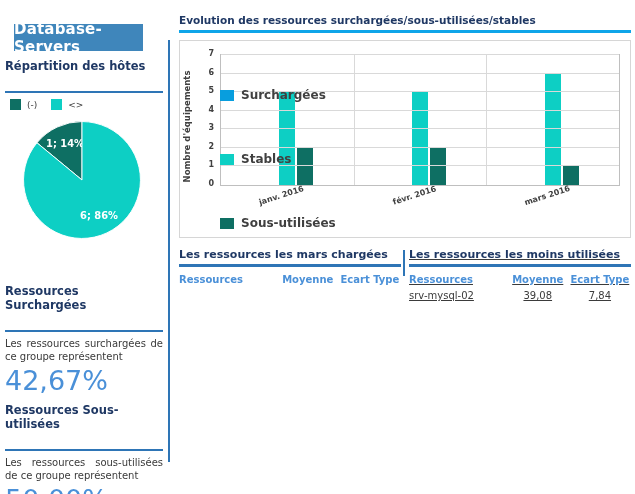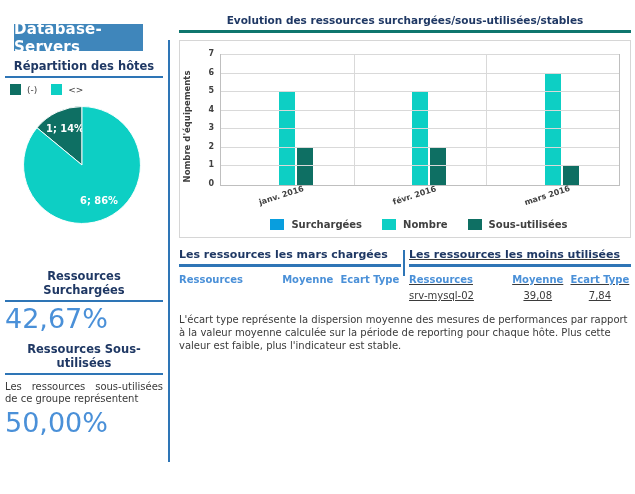--- a/index.html
+++ b/index.html
@@ -5,47 +5,47 @@
   html,body{margin:0;padding:0;background:#fff;}
   .page{position:relative;width:635px;height:494px;background:#fff;overflow:hidden;
         font-family:"DejaVu Sans","Liberation Sans",sans-serif;color:#3b3b3b;}
   
   .sidebar{position:absolute;left:0;top:0;width:168px;}
   .main-divider{position:absolute;left:168px;top:40px;width:2px;height:422px;background:#2e75b6;}
   .title-bar{margin:24px 0 0 14px;width:129px;height:27px;background:#3f86bb;color:#fff;
              font-size:15px;font-weight:bold;display:flex;align-items:center;justify-content:flex-start;
              letter-spacing:.2px;}
   .side-head{margin:8px 0 0 5px;width:158px;font-size:11.5px;font-weight:bold;color:#1f3864;
-             padding-bottom:3px;border-bottom:2px solid #2e75b6;text-align:center;}
+             padding-bottom:18px;border-bottom:2px solid #2e75b6;}
   .pie-legend{margin:6px 0 0 10px;display:flex;align-items:center;gap:14px;font-size:9px;color:#3b3b3b;}
   .pie-legend .item{display:flex;align-items:center;gap:6px;}
   .sq{width:11px;height:11px;display:inline-block;}
   .pie-wrap{margin:4px 0 0 16px;width:132px;height:132px;}
   .side-par{margin:6px 0 0 5px;width:158px;font-size:10px;line-height:1.28;text-align:justify;color:#3a3a3a;}
   .big-pct{margin:2px 0 0 5px;font-size:27px;color:#4a90d8;line-height:1.1;}
   .mt38{margin-top:38px;}
   .mt8{margin-top:8px;}
   
   .main{position:absolute;left:179px;top:14px;width:452px;}
   .chart-title{font-size:10.5px;font-weight:bold;color:#1f3864;padding-bottom:4px;
-               border-bottom:3px solid #0f766e;text-align:center;}
+               border-bottom:3px solid #0ea5e9;}
   .chart-box{position:relative;margin-top:7px;width:450px;height:196px;border:1px solid #d6d6d6;background:#fff;}
   .y-title{position:absolute;left:2px;top:158px;width:145px;text-align:center;font-size:8.5px;
            font-weight:bold;color:#404040;transform:rotate(-90deg);transform-origin:0 0;}
   .plot{position:absolute;left:40px;top:13px;width:398px;height:130px;border:1px solid #bfbfbf;}
   .gridline{position:absolute;left:0;width:100%;height:1px;background:#d9d9d9;}
   .vsep{position:absolute;top:0;width:1px;height:100%;background:#d9d9d9;}
   .groups{position:absolute;left:0;top:0;width:100%;height:100%;display:flex;}
   .group{flex:1;display:flex;align-items:flex-end;justify-content:center;gap:2px;}
   .bar{width:16px;}
   .ytick{position:absolute;left:0;width:34px;text-align:right;font-size:8px;font-weight:bold;color:#404040;}
   .xlabel{position:absolute;top:150px;font-size:8px;font-weight:bold;color:#404040;white-space:nowrap;
           transform:translateX(-60%) rotate(-18deg);}
   .bar-legend{position:absolute;left:40px;bottom:7px;width:398px;display:flex;justify-content:center;
-              gap:20px;font-size:10px;font-weight:bold;color:#404040;}
+              gap:50px;font-size:12px;font-weight:bold;color:#404040;flex-direction:column;}
   .bar-legend .item{display:flex;align-items:center;gap:7px;}
   .lsq{width:14px;height:11px;display:inline-block;}
   
   .tables{position:relative;margin-top:10px;width:452px;display:flex;}
   .tables-divider{position:absolute;left:224px;top:2px;width:2px;height:26px;background:#2e75b6;}
   .dtable{width:222px;}
   .dtable + .dtable{margin-left:8px;text-decoration:underline;}
   .tbl-title{font-size:11px;font-weight:bold;color:#1f3864;padding-bottom:3px;border-bottom:3px solid #2e75b6;}
   .tbl-row{display:flex;font-size:10px;margin-top:5px;align-items:flex-end;}
   .tbl-row.hdr{color:#4a90d8;font-weight:bold;margin-top:7px;}
@@ -78,20 +78,21 @@
     <div class="pie-wrap">
       <svg id="pie-svg" width="132" height="132" viewBox="0 0 140 140">
           <path d="M70,70 L70.0,8.0 A62,62 0 0 0 22.2,30.5 Z" fill="#0e6f63" stroke="#ffffff" stroke-width="1"></path>
           <text x="52.0" y="34.9" text-anchor="middle" fill="#ffffff" font-size="10.5" font-weight="bold">1; 14%</text>
           <path d="M70,70 L22.2,30.5 A62,62 0 1 0 70.0,8.0 Z" fill="#0dcfc4" stroke="#ffffff" stroke-width="1"></path>
           <text x="88.0" y="111.1" text-anchor="middle" fill="#ffffff" font-size="10.5" font-weight="bold">6; 86%</text>
         </svg>
     </div>
 
     <div class="side-head mt38">Ressources Surchargées</div>
+    <div class="side-par">Les ressources surchargées de ce groupe représentent</div>
     <div class="big-pct">42,67%</div>
 
     <div class="side-head mt8">Ressources Sous-utilisées</div>
     <div class="side-par">Les ressources sous-utilisées de ce groupe représentent</div>
     <div class="big-pct">50,00%</div>
 
   </div>
 
   <div class="main-divider"></div>
 
@@ -143,21 +144,21 @@
           <div class="xlabel" style="left: 239px;">févr. 2016</div>
           <div class="xlabel" style="left: 371.667px;">mars 2016</div>
         </div>
       <div class="bar-legend" id="bar-legend">
           <span class="item">
             <span class="lsq" style="background: rgb(8, 158, 222);"></span>
             <span>Surchargées</span>
           </span>
           <span class="item">
             <span class="lsq" style="background: rgb(13, 207, 196);"></span>
-            <span>Nombre</span>
+            <span>Stables</span>
           </span>
           <span class="item">
             <span class="lsq" style="background: rgb(14, 111, 99);"></span>
             <span>Sous-utilisées</span>
           </span>
         </div>
     </div>
 
     <div class="tables">
       <div class="tables-divider"></div>
@@ -182,15 +183,14 @@
         <div id="tbl1-rows">
             <div class="tbl-row">
               <span class="c0">srv-mysql-02</span>
               <span class="c1">39,08</span>
               <span class="c2">7,84</span>
             </div>
           </div>
       </div>
     </div>
 
-    <div class="footnote">L'écart type représente la dispersion moyenne des mesures de performances par rapport à la valeur moyenne calculée sur la période de reporting pour chaque hôte. Plus cette valeur est faible, plus l'indicateur est stable.</div>
   </div>
 </div>
 
 </body></html>

